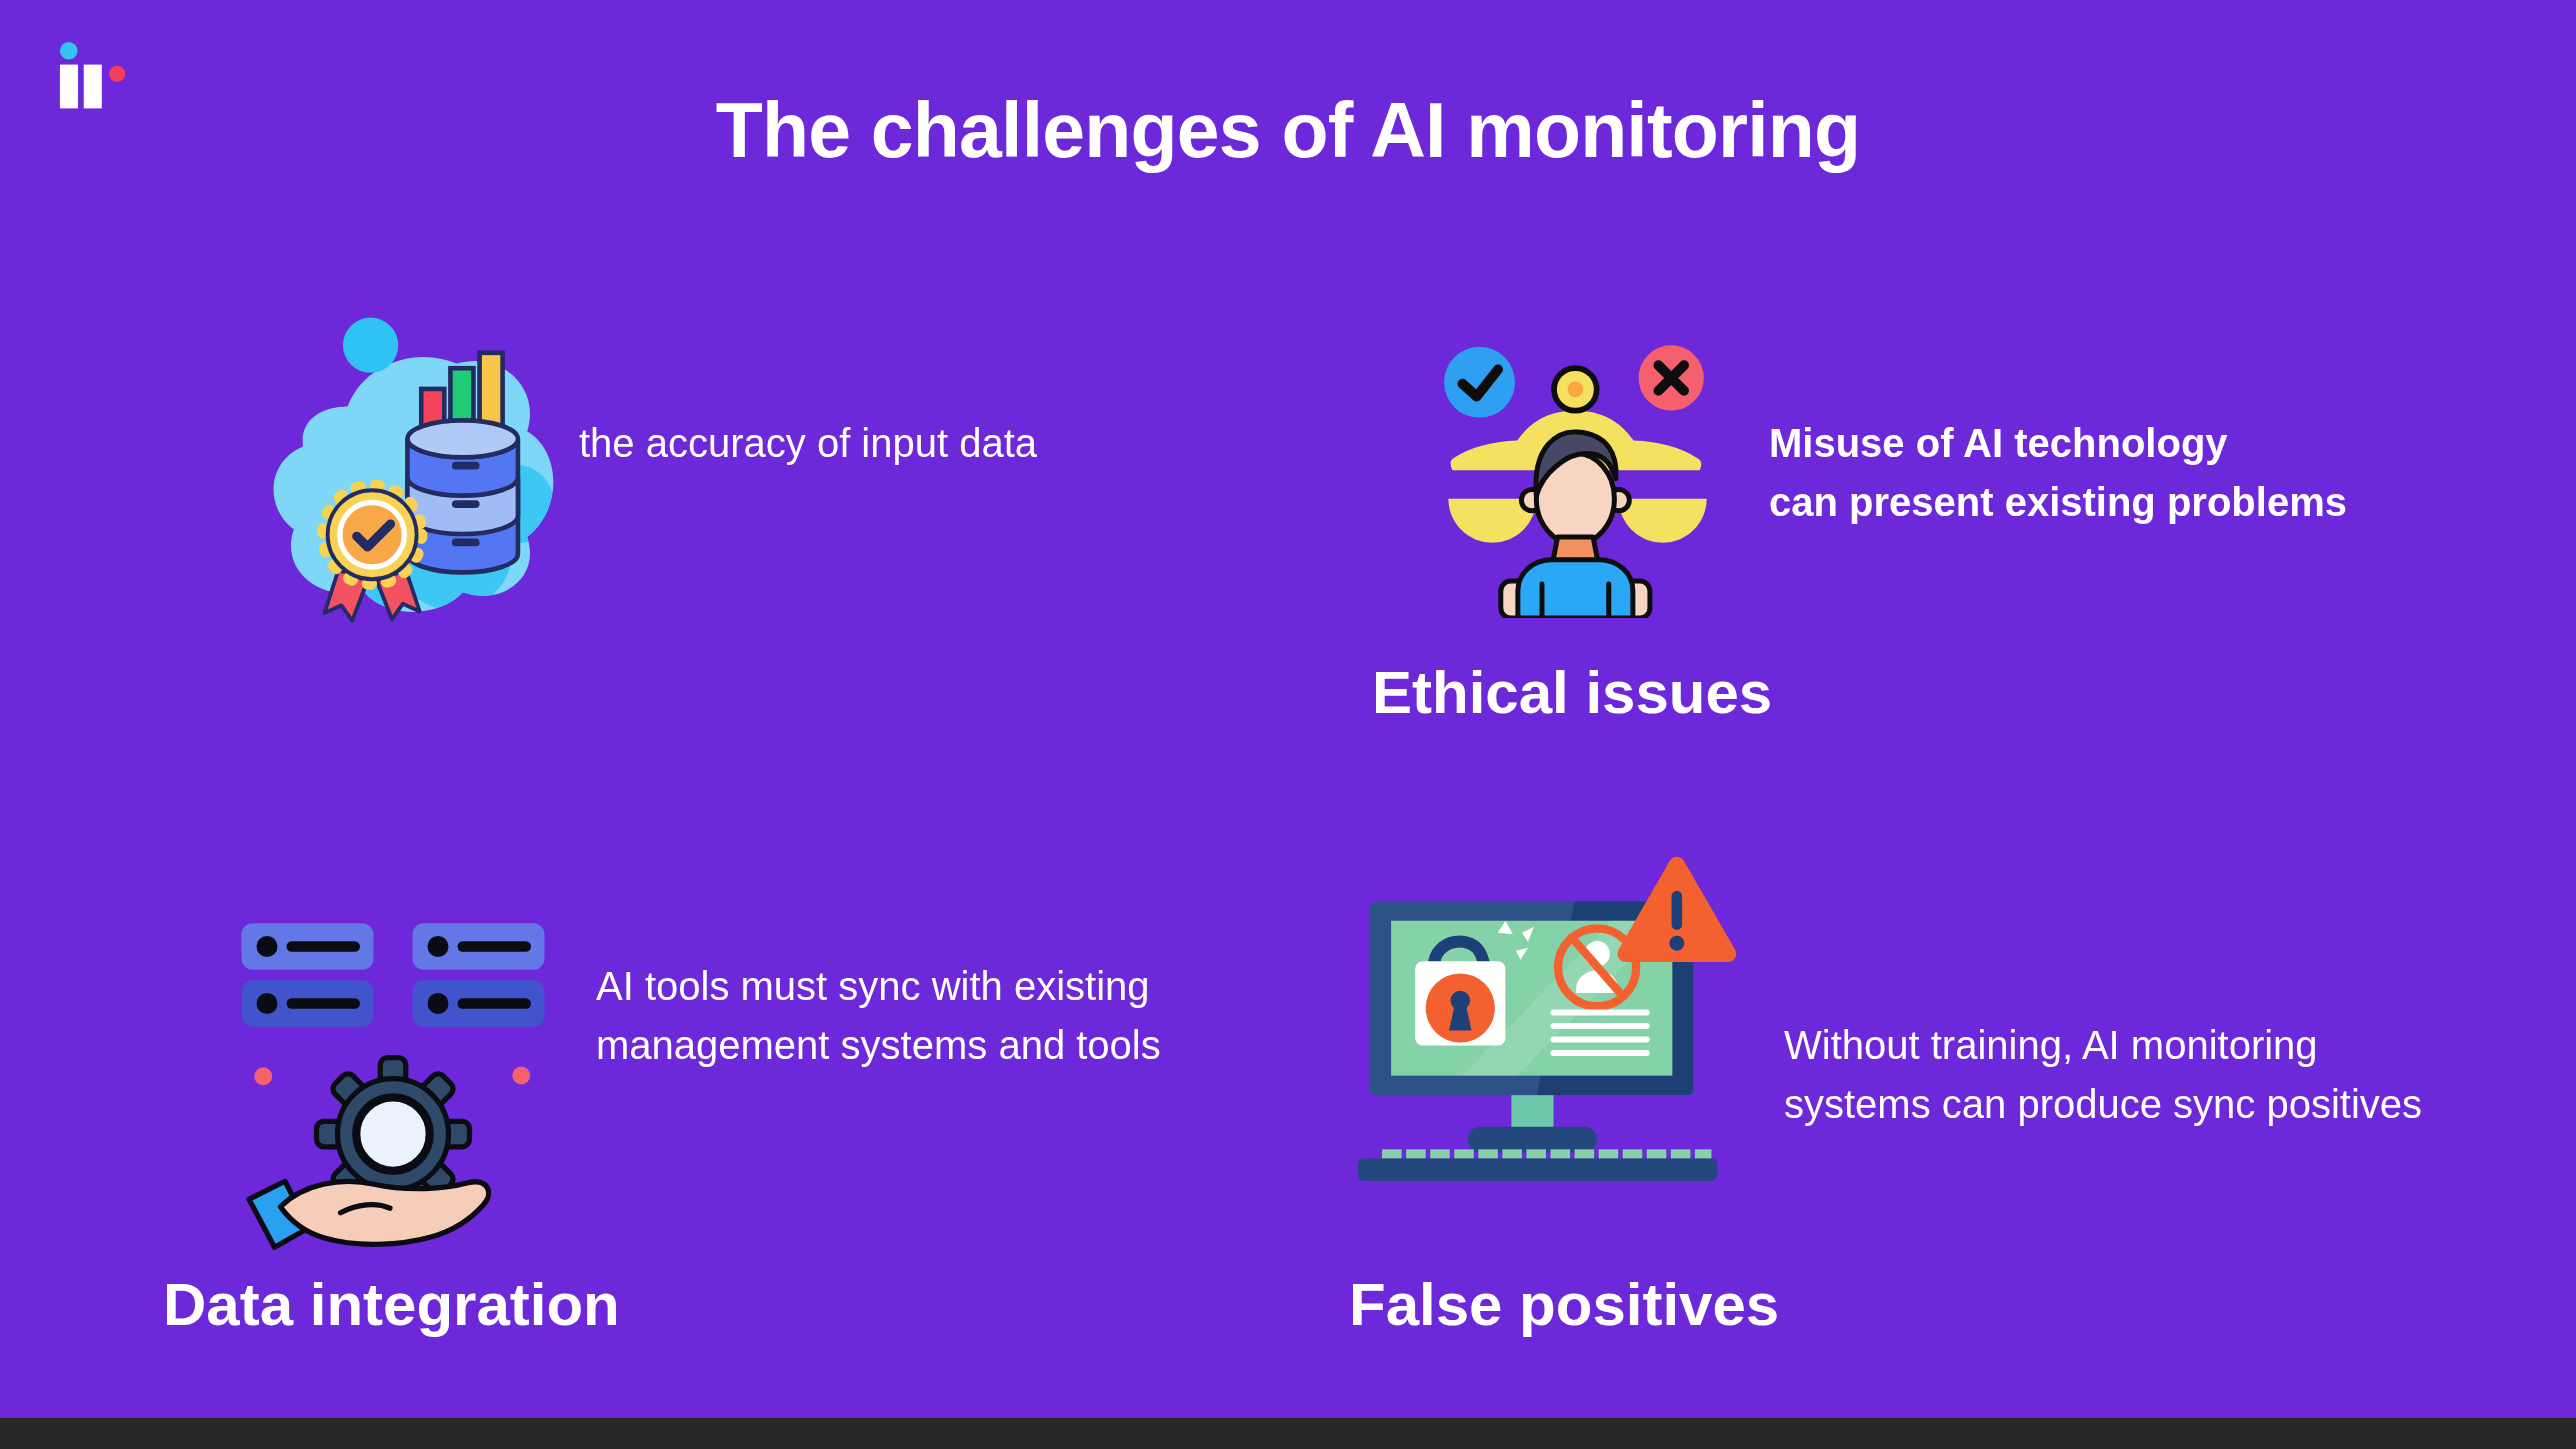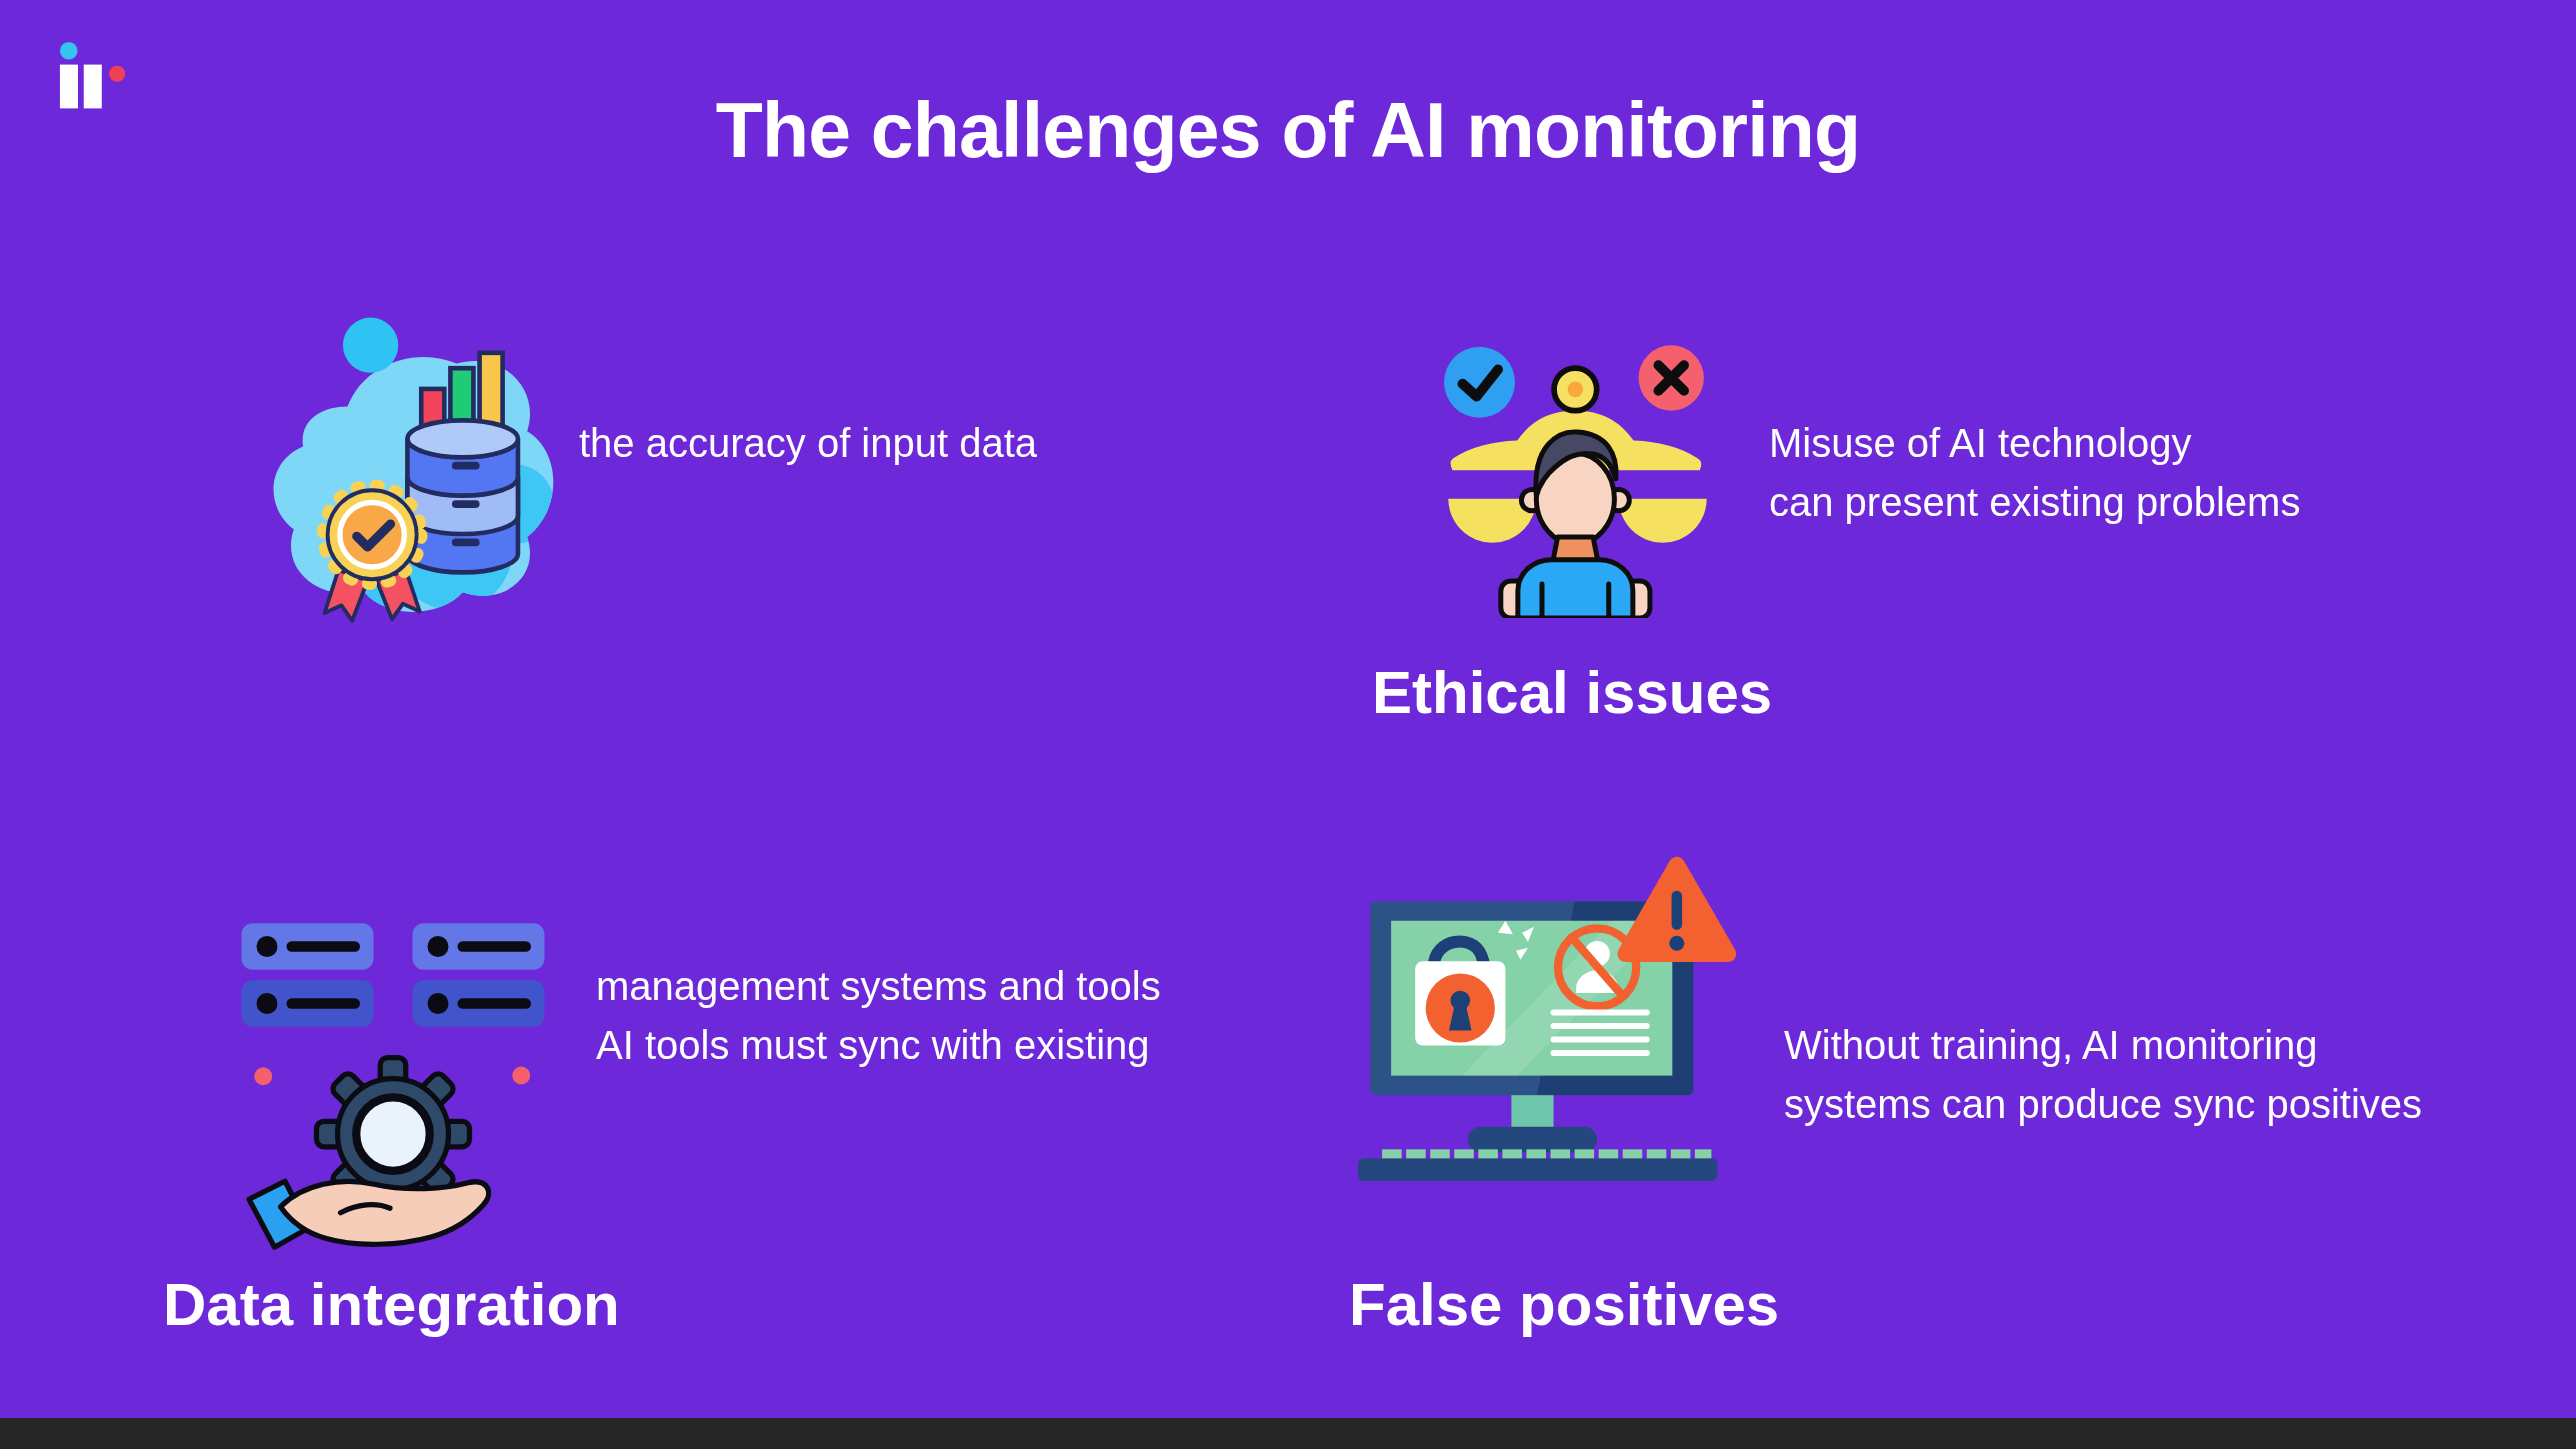--- a/index.html
+++ b/index.html
@@ -89,21 +89,21 @@
       <circle cx="258" cy="234" r="15" fill="#f8d5c2" stroke="#0d0d0d" stroke-width="7"></circle>
       <ellipse cx="197" cy="232" rx="55" ry="64" fill="#f8d5c2" stroke="#0d0d0d" stroke-width="7"></ellipse>
       <path d="M142,228 C136,156 174,136 200,138 C241,141 257,168 254,204 C249,187 239,172 222,169 C198,165 182,176 169,187 C157,197 147,210 142,228 Z" fill="#474766" stroke="#0d0d0d" stroke-width="7" stroke-linejoin="round"></path>
       <path d="M172,286 L222,286 L229,322 L165,322 Z" fill="#ef9160" stroke="#0d0d0d" stroke-width="7" stroke-linejoin="round"></path>
       <rect x="92" y="348" width="42" height="52" rx="14" fill="#f8d5c2" stroke="#0d0d0d" stroke-width="7"></rect>
       <rect x="260" y="348" width="42" height="52" rx="14" fill="#f8d5c2" stroke="#0d0d0d" stroke-width="7"></rect>
       <path d="M116,400 L116,362 C116,336 138,318 164,318 L230,318 C256,318 278,336 278,362 L278,400 Z" fill="#2aa7f5" stroke="#0d0d0d" stroke-width="7" stroke-linejoin="round"></path>
       <path d="M150,352 L150,400 M244,352 L244,400" stroke="#0d0d0d" stroke-width="7" stroke-linecap="round"></path>
     </g>
   </svg>
-  <div class="abs desc" style="left:1769px;top:414px;">
+  <div class="abs desc" style="left:1769px;top:414px;font-weight:bold;">
     <span>Misuse of AI technology</span>
     <span>can present existing problems</span>
   </div>
   <div class="abs heading" style="left:1372px;top:658px;">Ethical issues</div>
 
   <svg class="abs" style="left:228px;top:909px;" width="330" height="360" viewBox="0 0 440 470">
     <g>
       <rect x="18" y="14" width="176" height="62" rx="15" fill="#6377e6"></rect>
       <circle cx="52" cy="45" r="14" fill="#0b0b14"></circle>
       <rect x="78" y="38" width="98" height="14" rx="7" fill="#0b0b14"></rect>
@@ -135,22 +135,22 @@
       <circle r="49" fill="#eaf3fb" stroke="#0b0b14" stroke-width="11"></circle>
     </g>
 
     <g>
       <polygon points="28,382 76,358 108,420 62,446" fill="#29a1f0" stroke="#0b0b14" stroke-width="7" stroke-linejoin="round"></polygon>
       <path d="M70,392 C100,362 150,352 195,362 C240,372 290,368 320,360 C345,354 356,372 340,390 C322,410 300,424 272,432 C230,444 170,446 130,434 C105,427 84,412 70,392 Z" fill="#f6cdb9" stroke="#0b0b14" stroke-width="7" stroke-linejoin="round"></path>
       <path d="M150,400 C172,388 198,386 216,394" fill="none" stroke="#0b0b14" stroke-width="7" stroke-linecap="round"></path>
     </g>
   </svg>
   <div class="abs desc" style="left:596px;top:957px;">
+    <span>AI tools must sync with existing</span>
     <span>management systems and tools</span>
-    <span>AI tools must sync with existing</span>
   </div>
   <div class="abs heading" style="left:163px;top:1270px;">Data integration</div>
 
   <svg class="abs" style="left:1349px;top:853px;" width="391" height="334" viewBox="0 0 520 440">
     <defs>
       <clipPath id="frameclip">
           <rect x="28" y="62" width="430" height="258" rx="8"></rect>
         </clipPath>
     </defs>
 

